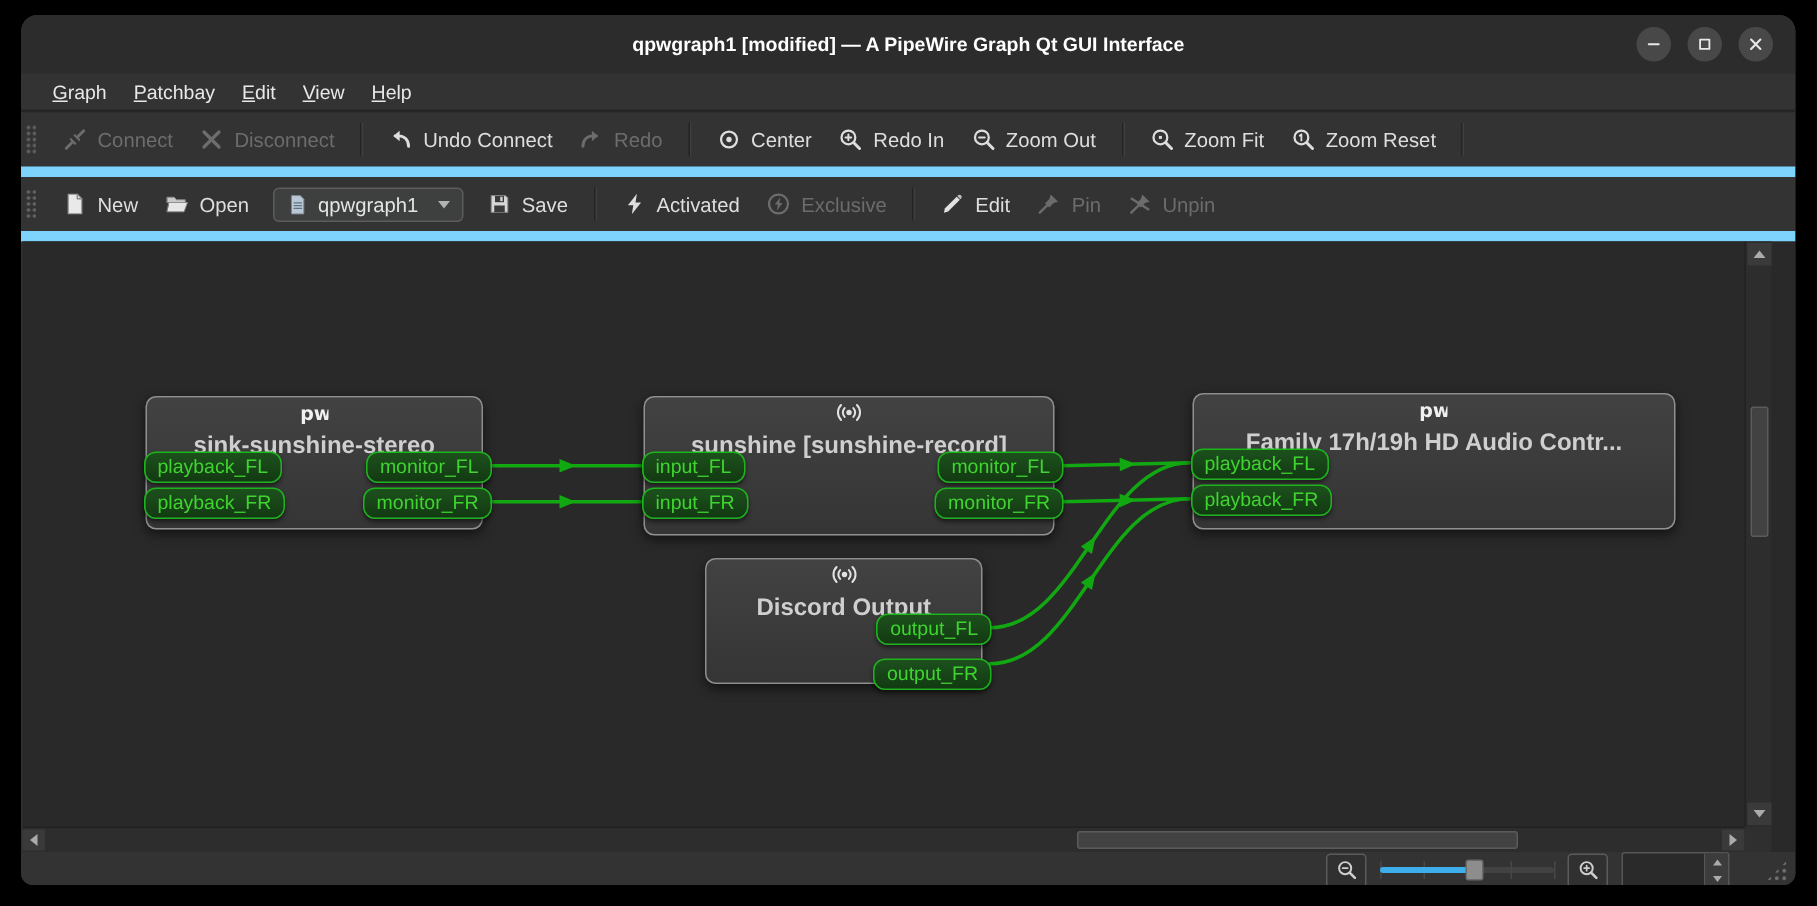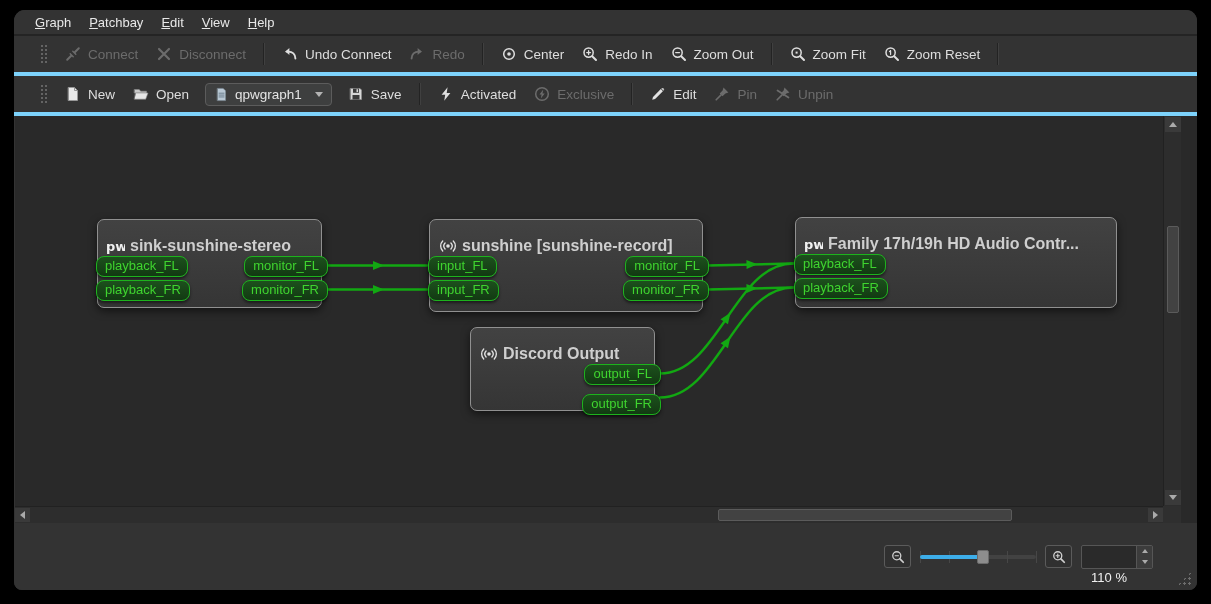--- a/index.html
+++ b/index.html
@@ -13,40 +13,40 @@
          font-size:13px;font-weight:bold;white-space:nowrap;overflow:hidden;}
   .win-controls{position:absolute;right:15px;top:8px;display:flex;gap:11px;}
   .win-btn{width:23px;height:23px;border-radius:50%;background:#484848;color:#e8e8e8;
            display:flex;align-items:center;justify-content:center;}
   .win-btn svg{width:15px;height:15px;}
   
   .menubar{height:24px;background:#333;display:flex;align-items:center;padding-left:12px;
            border-bottom:2px solid #242424;color:#e8e8e8;font-size:13px;flex:none;}
   .menu-item{padding:2px 9px;white-space:nowrap;}
   
-  .toolbar{height:36px;background:#333;display:flex;align-items:center;border-bottom:4px solid #7dd3fc;
-           padding-left:23px;font-size:13.5px;flex:none;}
+  .toolbar{height:36px;background:#333;display:flex;align-items:center;border-bottom:7px solid #7dd3fc;
+           padding-left:0;font-size:13.5px;flex:none;}
   .tb-handle{width:7px;height:20px;margin:0 9px 0 3px;flex:none;
              background-image:radial-gradient(#646464 1px,transparent 1.2px);background-size:4px 4px;}
   .tb-sep{width:1px;height:22px;background:#232323;border-right:1px solid #404040;margin:0 8px;flex:none;}
   .tb-btn{display:flex;align-items:center;gap:7px;padding:5px 9px;border-radius:3px;color:#dedede;white-space:nowrap;}
   .tb-btn.disabled{color:#6c6c6c;}
   .tb-btn svg{width:16px;height:16px;flex:none;}
   .combo{display:flex;align-items:center;gap:6px;background:#3e3f3f;border:1px solid #5c5c5c;border-radius:4px;
          padding:3px 8px;margin:0 7px;color:#e4e4e4;white-space:nowrap;}
   .combo svg{width:15px;height:15px;}
   .combo-arrow{width:0;height:0;border-left:4px solid transparent;border-right:4px solid transparent;
                border-top:5px solid #b3b3b3;margin-left:7px;}
   
   .viewport{position:relative;margin-left:1px;height:407px;flex:none;background:#292929;}
   .canvas{position:absolute;left:0;top:0;width:1148px;height:390px;background:#292929;overflow:hidden;}
   #wires{position:absolute;left:0;top:0;z-index:1;}
   .node{position:absolute;background:linear-gradient(#424242,#353535);border:1px solid #909090;
         border-radius:7px;box-shadow:0 3px 8px rgba(0,0,0,.55);z-index:2;}
-  .node-header{display:flex;align-items:center;gap:5px;padding:17px 9px 0;}
+  .node-header{display:flex;align-items:center;gap:5px;padding:1px 9px 0;flex-direction:column;}
   .node-icon svg{width:18px;height:18px;display:block;}
   .node-title{color:#cfcfcf;font-weight:bold;font-size:16px;white-space:nowrap;}
   .port{position:absolute;height:21px;line-height:18px;padding:0 8px;font-size:13px;z-index:3;
         background:linear-gradient(#1d501d0,#123a12);background:linear-gradient(#1d501d,#123a12);
         border-radius:8px;box-shadow:0 2px 3px rgba(0,0,0,.5);white-space:nowrap;box-sizing:border-box;}
   
   .vscroll{position:absolute;left:1148px;top:0;width:18px;height:390px;background:#2d2d2d;
            border-left:1px solid #212121;box-sizing:border-box;}
   .hscroll{position:absolute;left:0;top:390px;width:1148px;height:17px;background:#2d2d2d;
            border-top:1px solid #212121;box-sizing:border-box;}
@@ -80,20 +80,40 @@
   .grip{position:absolute;right:5px;bottom:4px;width:15px;height:15px;
         background-image:radial-gradient(#6e6e6e 1.2px,transparent 1.4px);background-size:5px 5px;
         clip-path:polygon(100% 0,100% 100%,0 100%);}
 </style>
 </head>
 <body>
 
 <div class="screen">
   <div class="window">
 
+    <div class="titlebar">
+      <div class="title">qpwgraph1 [modified] — A PipeWire Graph Qt GUI Interface</div>
+      <div class="win-controls" id="win-controls">
+          <div class="win-btn">
+            <svg viewBox="0 0 16 16" fill="none" stroke="currentColor" stroke-linecap="round" stroke-linejoin="round">
+              <path d="M4.5 8 H11.5" stroke-width="1.5"></path>
+            </svg>
+          </div>
+          <div class="win-btn">
+            <svg viewBox="0 0 16 16" fill="none" stroke="currentColor" stroke-linecap="round" stroke-linejoin="round">
+              <rect x="4.7" y="4.7" width="6.6" height="6.6" stroke-width="1.3"></rect>
+            </svg>
+          </div>
+          <div class="win-btn">
+            <svg viewBox="0 0 16 16" fill="none" stroke="currentColor" stroke-linecap="round" stroke-linejoin="round">
+              <path d="M4.7 4.7 11.3 11.3 M11.3 4.7 4.7 11.3" stroke-width="1.5"></path>
+            </svg>
+          </div>
+        </div>
+    </div>
 
     <div class="menubar" id="menubar">
         <span class="menu-item"><u>G</u>raph</span>
         <span class="menu-item"><u>P</u>atchbay</span>
         <span class="menu-item"><u>E</u>dit</span>
         <span class="menu-item"><u>V</u>iew</span>
         <span class="menu-item"><u>H</u>elp</span>
       </div>
 
     <div class="toolbar" id="toolbar-main">

